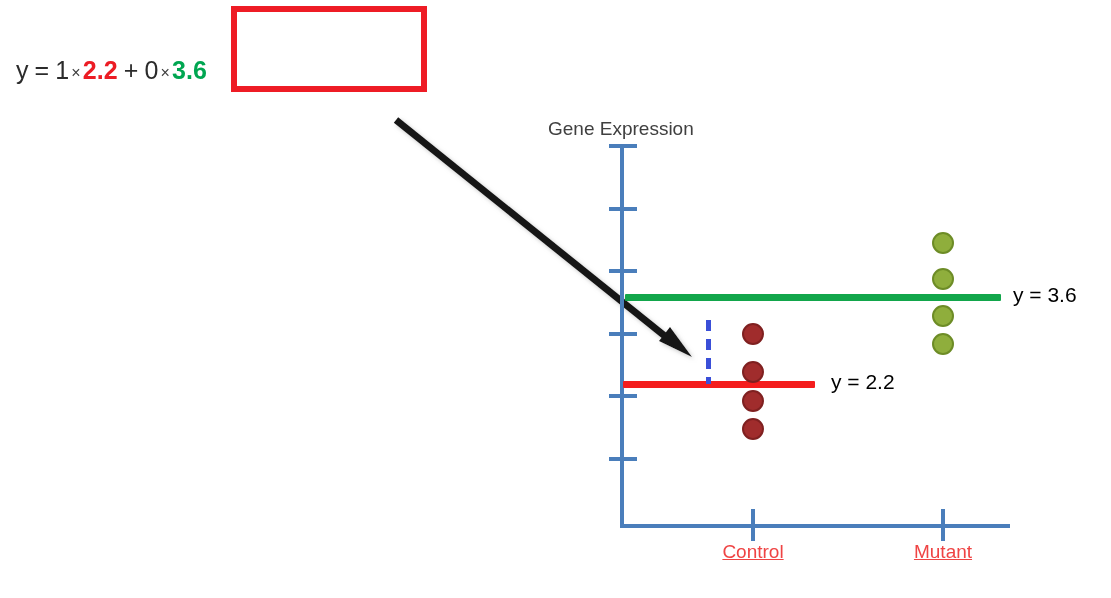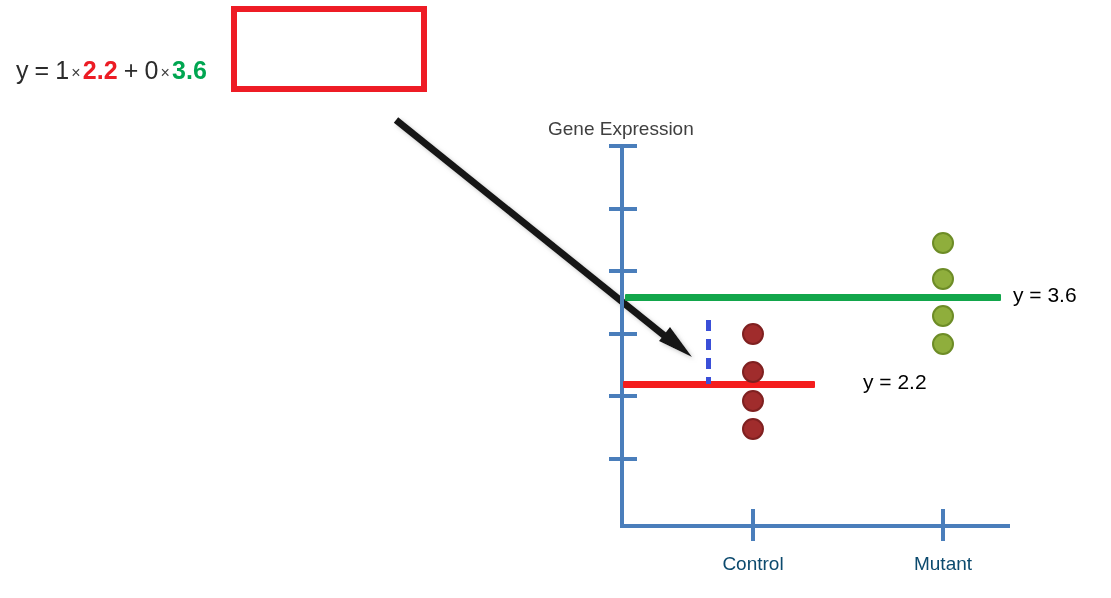--- a/index.html
+++ b/index.html
@@ -122,25 +122,26 @@
   .x-tick {
     position: absolute;
     top: 509px;
     width: 4px;
     height: 32px;
     background: #4a7ebb;
   }
 
   .group-label {
     position: absolute;
-    top: 553px;
+    top: 541px;
     font-size: 19px;
-    color: #0c4a6e;
+    color: #ef4444;
     white-space: nowrap;
     transform: translateX(-50%);
+    text-decoration: underline;
   }
 
   
   .ref-line {
     position: absolute;
     height: 7px;
     border-radius: 1px;
   }
   #green-line {
     left: 625px;
@@ -154,21 +155,21 @@
     width: 192px;
     background: #f41d1d;
   }
   .ref-label {
     position: absolute;
     font-size: 21px;
     color: #000000;
     white-space: nowrap;
   }
   #green-label { left: 1013px; top: 283px; }
-  #red-label   { left: 831px;  top: 370px; margin-left: 32px; }
+  #red-label   { left: 831px;  top: 370px; }
 
   
   #residual-dash {
     position: absolute;
     left: 706px;
     top: 320px;
     width: 5px;
     height: 64px;
     background: repeating-linear-gradient(
       to bottom,

